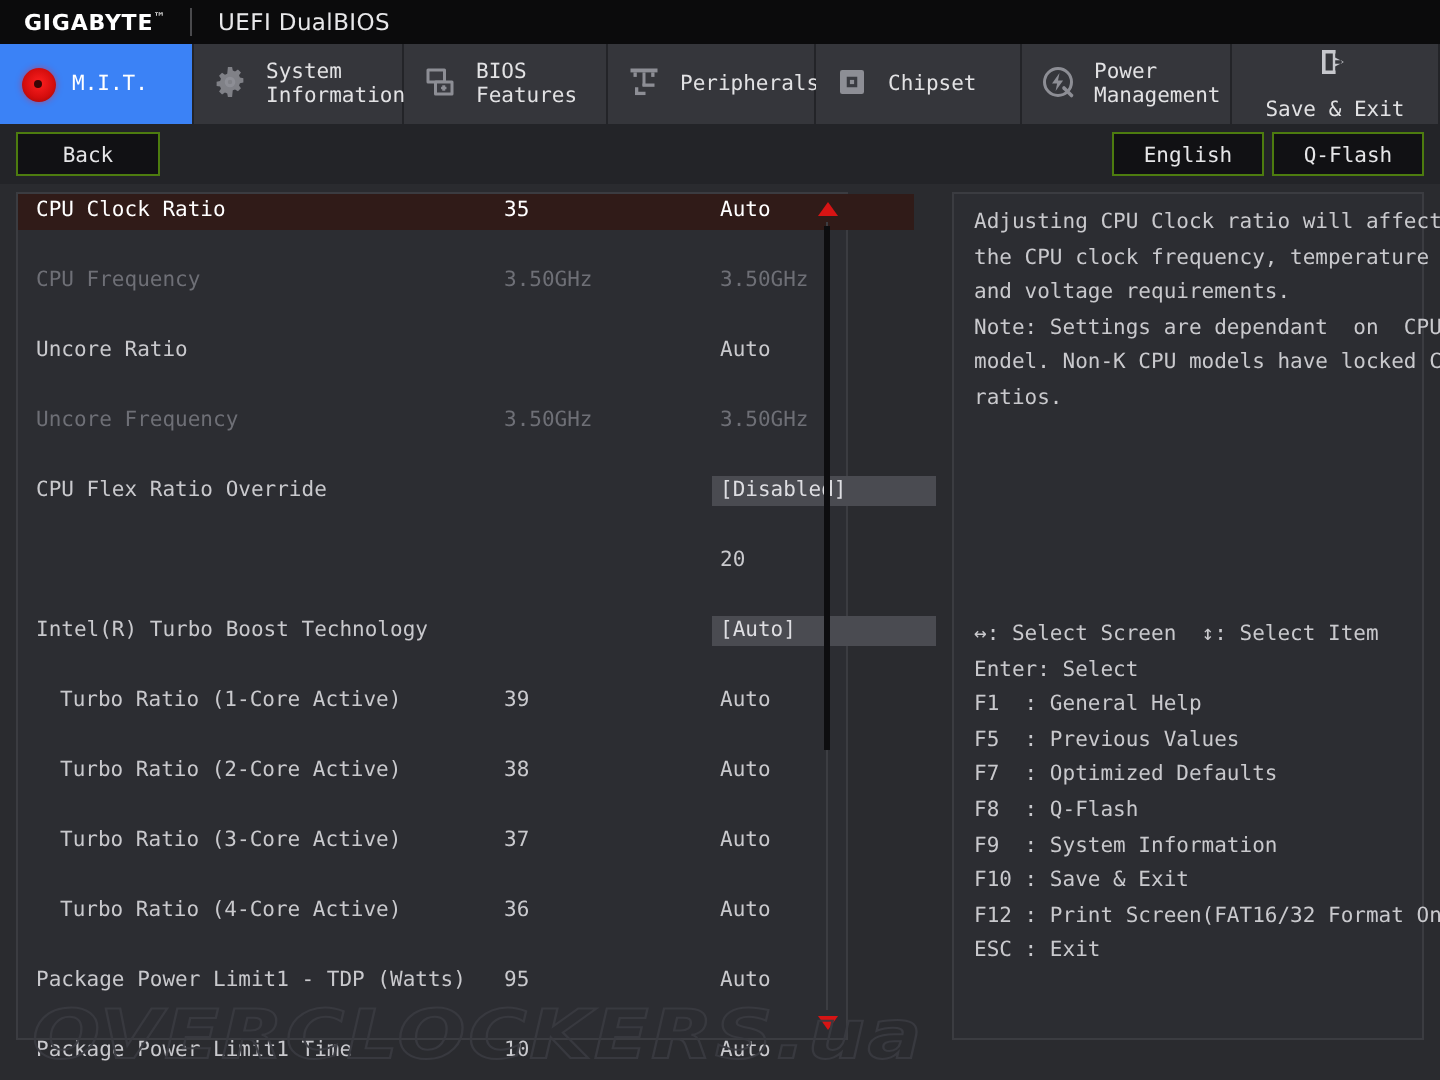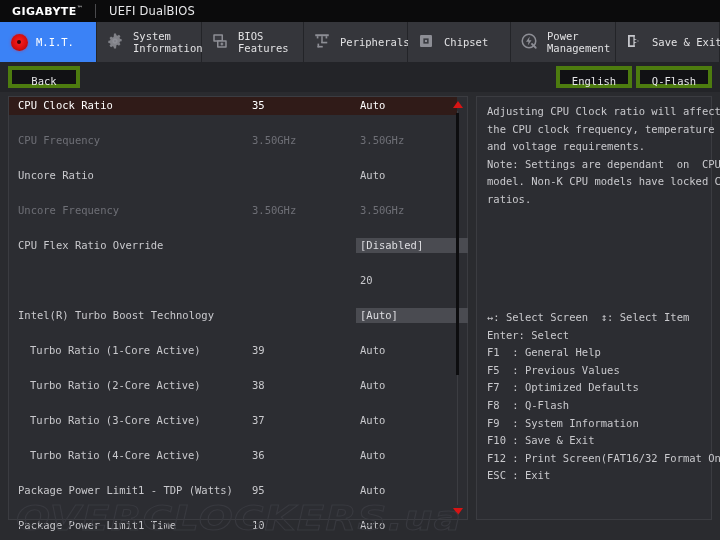--- a/index.html
+++ b/index.html
@@ -37,28 +37,28 @@
   .ico-mit{border-radius:50%;background:radial-gradient(circle at 50% 45%,#ff2020 0%,#d40d0d 58%,#8d0707 100%);
     width:17px;height:17px;margin:0 auto;box-shadow:0 0 3px #ff1a1a88;}
   .ico-mit::after{content:"";position:absolute;left:50%;top:50%;width:4px;height:4px;
     margin:-2px 0 0 -2px;border-radius:50%;background:#3a0606;}
   .ico-svg{display:block;}
 
   
   .toolbar2{position:absolute;left:0;top:62px;width:720px;height:30px;
     background:#232428;}
   .btn{position:absolute;top:4px;height:22px;line-height:22px;
-    background:#111114;border:4px solid #4d7c0f;color:#e6e6e8;
+    background:#111114;border:1px solid #4d7c0f;color:#e6e6e8;
     font-size:10.5px;text-align:center;box-sizing:border-box;}
   .btn-back{left:8px;width:72px;}
   .btn-eng{left:556px;width:76px;}
   .btn-qf{left:636px;width:76px;}
 
   
-  .panel-left{position:absolute;left:8px;top:96px;width:460px;height:424px;
+  .panel-left{position:absolute;left:8px;top:96px;width:416px;height:424px;
     background:#2c2d32;border:1px solid #3b3c41;box-sizing:border-box;}
   .panel-right{position:absolute;left:476px;top:96px;width:236px;height:424px;
     background:#2c2d32;border:1px solid #3b3c41;box-sizing:border-box;}
 
   
   .rows{position:absolute;left:0;top:0;width:448px;}
   .row{position:relative;height:17.5px;line-height:17.5px;font-size:10.5px;
     white-space:pre;color:#c9c9cd;}
   .row.sel{background:#301b18;}
   .row.dim{color:#6e6f76;}
@@ -162,21 +162,21 @@
         <span class="tab-ico">
           <svg class="ico-svg" width="18" height="18" viewBox="0 0 24 24">
             <circle cx="12" cy="12" r="9" fill="none" stroke="#8d8e95" stroke-width="2"></circle>
             <path d="M21 21l-5-5" stroke="#8d8e95" stroke-width="2.4" stroke-linecap="round"></path>
             <path d="M13 6l-5 7h3.4l-1 5 5-7h-3.4z" fill="#8d8e95"></path>
           </svg>
         </span>
         <span class="tab-label">Power
 Management</span>
       </div>
-      <div class="tab" style="width: 104px;">
+      <div class="tab" style="width: 104px; flex-direction: column;">
         <span class="tab-ico">
           <svg class="ico-svg" width="18" height="18" viewBox="0 0 24 24">
             <path d="M4 4h9v2.4H6.4v11.2H13V20H4z" fill="#c6c7cc"></path>
             <path d="M13 4v16l3-2.2V6.2z" fill="#c6c7cc" opacity="0"></path>
             <path d="M12 8.6v2.2h5.2v2.4H12v2.2L18.6 12z" fill="#c6c7cc"></path>
             <rect x="11.2" y="4" width="1.6" height="16" fill="#c6c7cc"></rect>
           </svg>
         </span>
         <span class="tab-label">Save &amp; Exit</span>
       </div>

